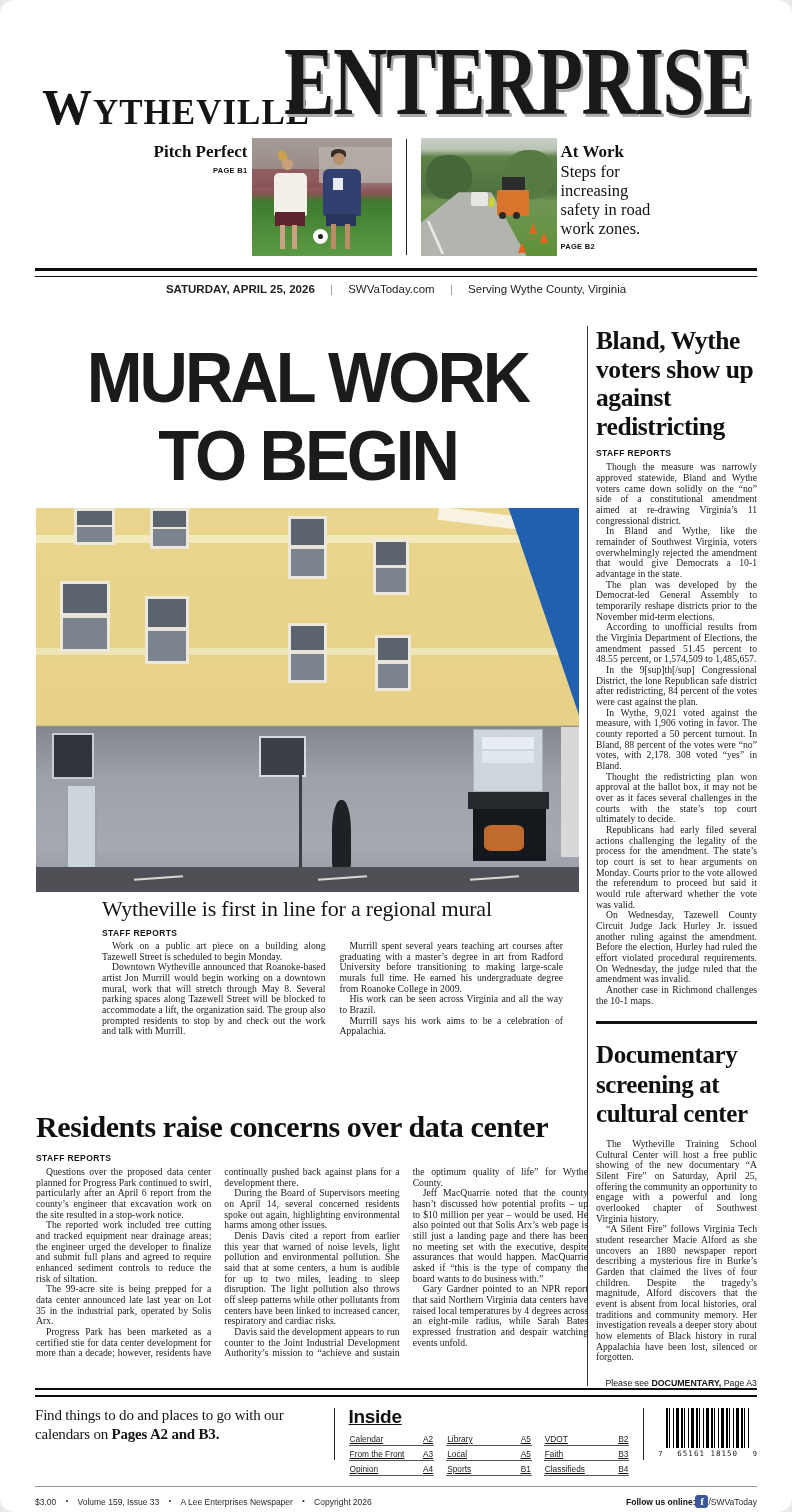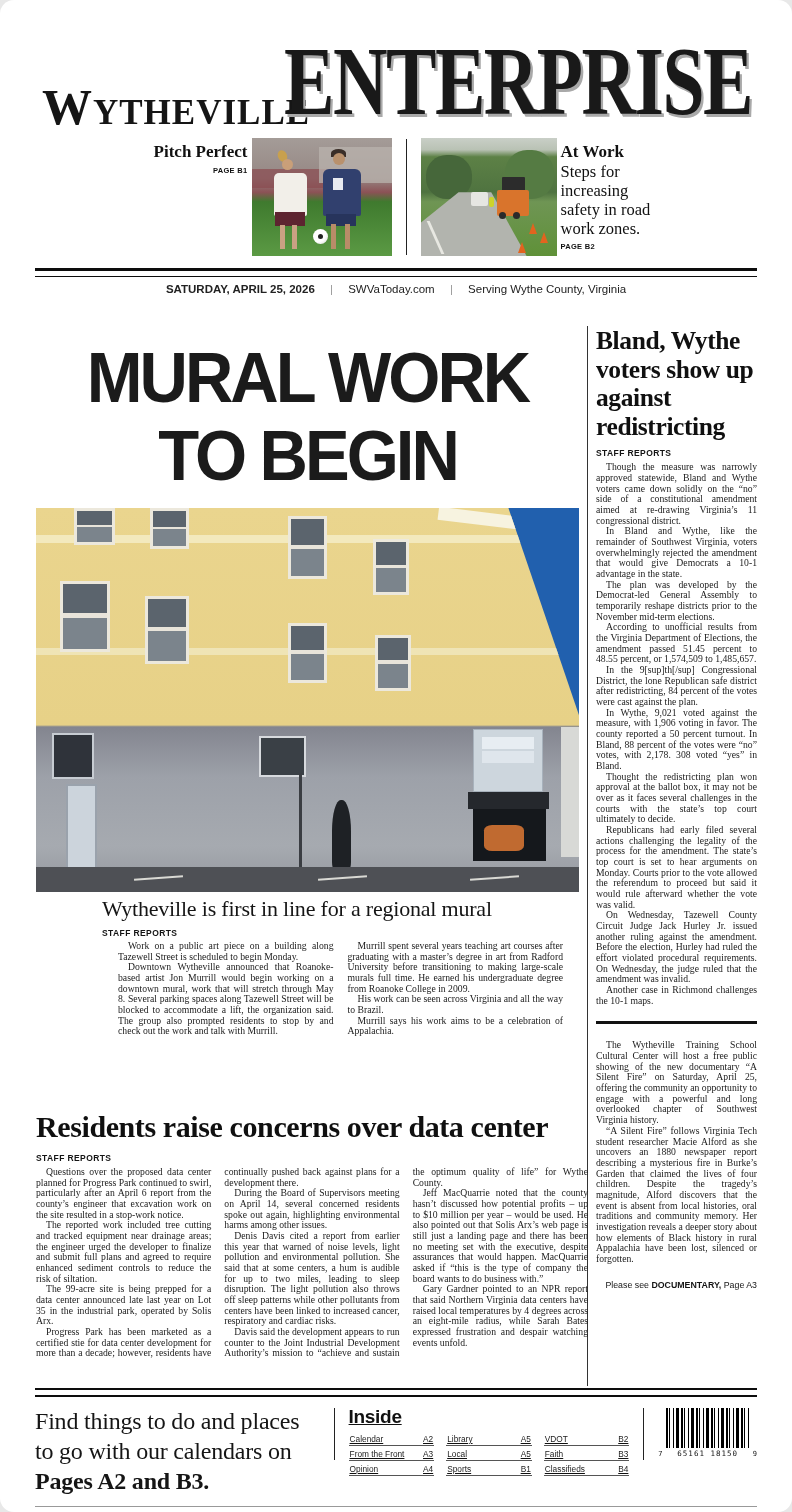--- a/index.html
+++ b/index.html
@@ -99,42 +99,42 @@
   .sm1{left:18%;} .sm2{left:52%;} .sm3{left:80%;}
 
   
   .byline{font-family:"Liberation Sans",sans-serif;font-size:8.5px;font-weight:bold;letter-spacing:.4px;color:#141414;}
   .body-copy{font-size:9.7px;line-height:1.1;text-align:justify;color:#1a1a1a;}
   .body-copy p{margin:0;text-indent:10px;}
 
   .mural-article{position:absolute;top:896px;left:102px;width:461px;}
   .mural-subhead{font-size:22px;letter-spacing:-0.2px;white-space:nowrap;color:#151515;}
   .mural-article .byline{margin-top:6px;}
-  .mural-cols{margin-top:3px;column-count:2;column-gap:14px;margin-left:16px;}
+  .mural-cols{margin-top:3px;column-count:2;column-gap:14px;}
 
   .dc-article{position:absolute;top:1110px;left:36px;width:552px;}
   .dc-headline{font-size:30px;font-weight:bold;letter-spacing:-0.4px;white-space:nowrap;color:#101010;}
   .dc-article .byline{margin-top:9px;}
   .dc-cols{margin-top:4px;column-count:3;column-gap:13px;}
 
   .rail{position:absolute;top:327px;left:596px;width:161px;}
   .rail-headline{font-size:25.5px;font-weight:bold;line-height:1.12;letter-spacing:-0.4px;color:#101010;}
   .rail .byline{margin-top:7px;}
   .rail-body{margin-top:4px;}
   .rail-hr{border:none;border-top:3px solid #111;margin:15px 0 16px;}
   .rail-headline2{font-size:25px;font-weight:bold;line-height:1.18;letter-spacing:-0.4px;color:#101010;}
   .rail-body2{margin-top:10px;}
   .continuation{margin-top:15px;text-align:right;font-family:"Liberation Sans",sans-serif;font-size:8.8px;color:#141414;}
   .continuation .c-ref{font-weight:bold;}
 
   
   .strip{position:absolute;top:1388px;left:35px;width:722px;}
   .strip-rule{height:5px;border-top:2px solid #0d0d0d;border-bottom:2px solid #0d0d0d;}
   .strip-row{display:flex;align-items:flex-start;margin-top:9px;}
-  .cal-promo{width:300px;font-size:24px;line-height:1.25;letter-spacing:-0.2px;color:#151515;}
+  .cal-promo{width:300px;font-size:15px;line-height:1.25;letter-spacing:-0.2px;color:#151515;}
   .cal-promo .cp-bold{font-weight:bold;}
   .strip-vrule{width:1px;background:#222;height:52px;margin:2px 14px 0;}
   .inside{width:296px;text-decoration:underline;}
   .inside-title{font-family:"Liberation Sans",sans-serif;font-weight:bold;font-size:19px;letter-spacing:-0.3px;color:#111;}
   .inside-grid{margin-top:3px;display:grid;grid-auto-flow:column;grid-template-rows:repeat(3,auto);
                grid-template-columns:repeat(3,1fr);column-gap:12px;}
   .inside-item{display:flex;justify-content:space-between;font-family:"Liberation Sans",sans-serif;
                font-size:8.3px;color:#222;border-bottom:1px solid #555;padding:2.5px 1px 1.5px;}
   .barcode{width:104px;display:flex;align-items:flex-end;gap:3px;margin-top:2px;}
   .bc-side{font-family:"DejaVu Sans Mono",monospace;font-size:7px;color:#111;}
@@ -294,20 +294,21 @@
       <p>The plan was developed by the Democrat-led General Assembly to temporarily reshape districts prior to the November mid-term elections.</p>
       <p>According to unofficial results from the Virginia Department of Elections, the amendment passed 51.45 percent to 48.55 percent, or 1,574,509 to 1,485,657.</p>
       <p>In the 9[sup]th[/sup] Congressional District, the lone Republican safe district after redistricting, 84 percent of the votes were cast against the plan.</p>
       <p>In Wythe, 9,021 voted against the measure, with 1,906 voting in favor. The county reported a 50 percent turnout. In Bland, 88 percent of the votes were “no” votes, with 2,178. 308 voted “yes” in Bland.</p>
       <p>Thought the redistricting plan won approval at the ballot box, it may not be over as it faces several challenges in the courts with the state’s top court ultimately to decide.</p>
       <p>Republicans had early filed several actions challenging the legality of the process for the amendment. The state’s top court is set to hear arguments on Monday. Courts prior to the vote allowed the referendum to proceed but said it would rule afterward whether the vote was valid.</p>
       <p>On Wednesday, Tazewell County Circuit Judge Jack Hurley Jr. issued another ruling against the amendment. Before the election, Hurley had ruled the effort violated procedural requirements. On Wednesday, the judge ruled that the amendment was invalid.</p>
       <p>Another case in Richmond challenges the 10-1 maps.</p>
     </div>
     <hr class="rail-hr">
+    <div class="rail-headline2">Documentary screening at cultural center</div>
     <div class="body-copy rail-body2">
       <p>The Wytheville Training School Cultural Center will host a free public showing of the new documentary “A Silent Fire” on Saturday, April 25, offering the community an opportunity to engage with a powerful and long overlooked chapter of Southwest Virginia history.</p>
       <p>“A Silent Fire” follows Virginia Tech student researcher Macie Alford as she uncovers an 1880 newspaper report describing a mysterious fire in Burke’s Garden that claimed the lives of four children. Despite the tragedy’s magnitude, Alford discovers that the event is absent from local histories, oral traditions and community memory. Her investigation reveals a deeper story about how elements of Black history in rural Appalachia have been lost, silenced or forgotten.</p>
     </div>
     <div class="continuation">
       <span>Please see </span><span class="c-ref">DOCUMENTARY,</span><span> Page A3</span>
     </div>
   </div>
 
   <div class="strip">

